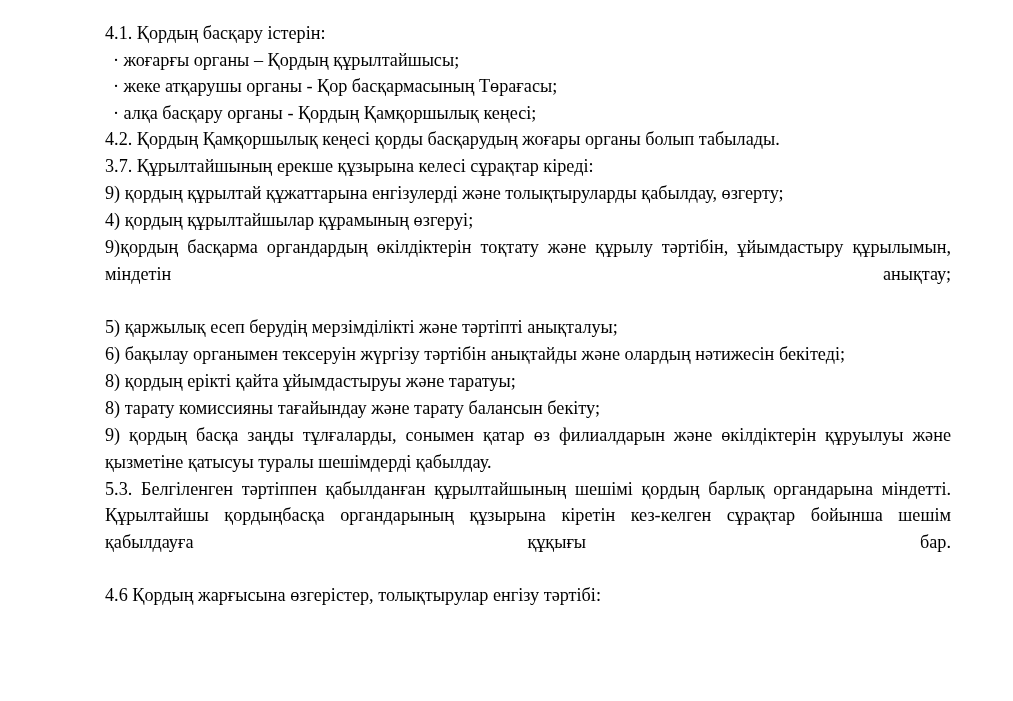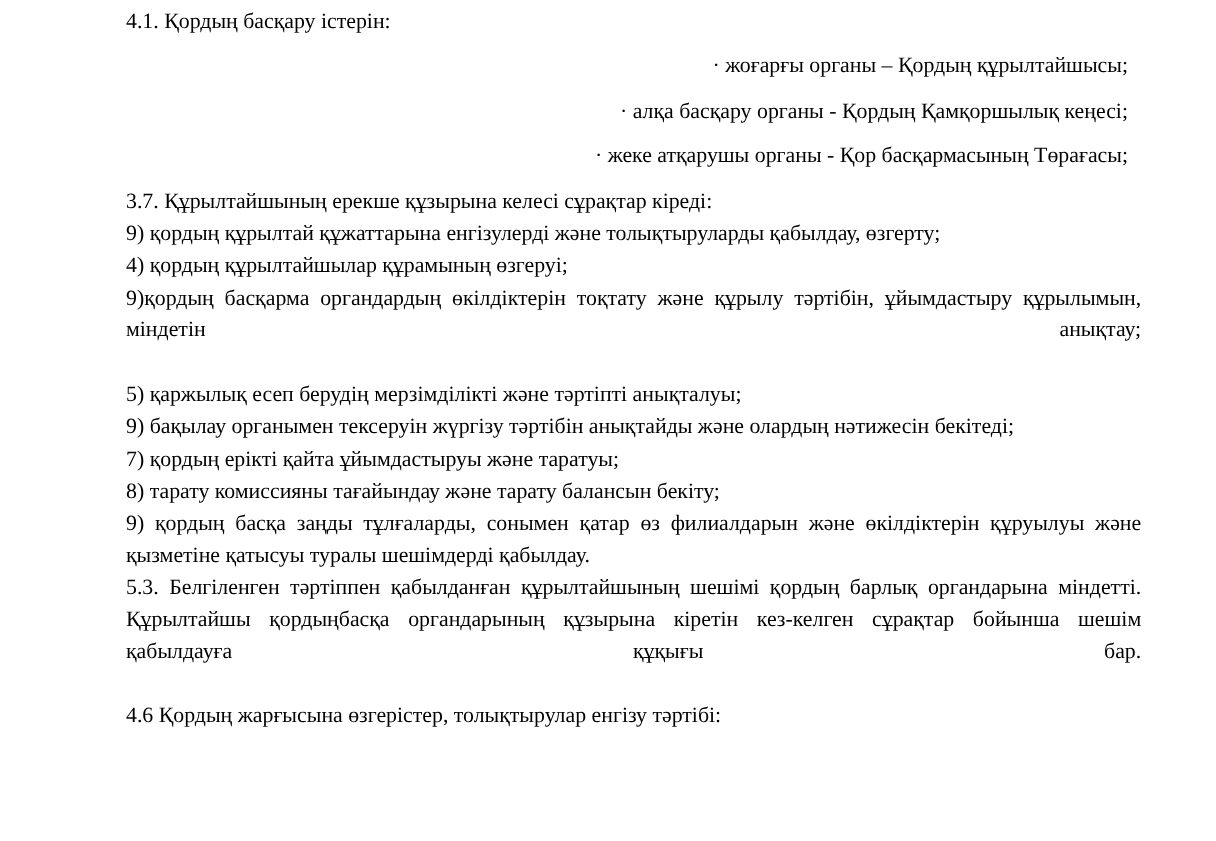--- a/index.html
+++ b/index.html
@@ -11,66 +11,67 @@
     width: 1013px;
     height: 701px;
     font-family: "Liberation Serif", "DejaVu Serif", serif;
     color: #000000;
   }
   .page {
     position: relative;
     width: 1013px;
     height: 701px;
     box-sizing: border-box;
-    padding: 4px 62px 0 105px;
+    padding: 20px 62px 0 105px;
     overflow: hidden;
   }
   .doc-body {
     font-size: 18.2px;
     line-height: 1.455;
   }
   .para {
     margin: 0 0 0.5px 0;
     text-align: justify;
     text-justify: inter-word;
   }
   .bullet-line {
-    margin: 11px;
-    text-align: right;
+    margin: 0;
+    text-align: left;
     padding-left: 8px;
   }
   .just-spread {
     text-align: justify;
   }
   
   .para.spread-all::after {
     content: "";
     display: inline-block;
     width: 100%;
   }
 </style>
 </head>
 <body>
 
 <div class="page">
   <div class="doc-body">
 
     <p class="para">4.1. Қордың басқару істерін:</p>
     <p class="bullet-line">·  жоғарғы органы – Қордың құрылтайшысы;</p>
+    <p class="bullet-line">·  жеке атқарушы органы - Қор басқармасының Төрағасы;</p>
     <p class="bullet-line">·  алқа басқару органы - Қордың Қамқоршылық кеңесі;</p>
-    <p class="bullet-line">·  жеке атқарушы органы - Қор басқармасының Төрағасы;</p>
 
+    <p class="para">4.2. Қордың Қамқоршылық кеңесі қорды басқарудың жоғары органы болып табылады.</p>
 
     <p class="para">3.7. Құрылтайшының ерекше құзырына келесі сұрақтар кіреді:</p>
     <p class="para">9) қордың құрылтай құжаттарына енгізулерді және толықтыруларды қабылдау, өзгерту;</p>
     <p class="para">4) қордың құрылтайшылар құрамының өзгеруі;</p>
     <p class="para just-spread spread-all">9)қордың басқарма органдардың өкілдіктерін тоқтату және құрылу тәртібін, ұйымдастыру құрылымын, міндетін анықтау;</p>
     <p class="para">5) қаржылық есеп берудің мерзімділікті және тәртіпті анықталуы;</p>
-    <p class="para">9) бақылау органымен тексеруін жүргізу тәртібін анықтайды және олардың нәтижесін бекітеді;</p>
-    <p class="para">7) қордың ерікті қайта ұйымдастыруы және таратуы;</p>
+    <p class="para">6) бақылау органымен тексеруін жүргізу тәртібін анықтайды және олардың нәтижесін бекітеді;</p>
+    <p class="para">8) қордың ерікті қайта ұйымдастыруы және таратуы;</p>
     <p class="para">8) тарату комиссияны тағайындау және тарату балансын бекіту;</p>
     <p class="para just-spread">9) қордың басқа заңды тұлғаларды, сонымен қатар өз филиалдарын және өкілдіктерін құруылуы және қызметіне қатысуы туралы шешімдерді қабылдау.</p>
 
     <p class="para just-spread spread-all">5.3. Белгіленген тәртіппен қабылданған құрылтайшының шешімі  қордың барлық органдарына міндетті. Құрылтайшы қордыңбасқа органдарының құзырына кіретін кез-келген сұрақтар бойынша шешім қабылдауға құқығы бар.</p>
     <p class="para">4.6 Қордың жарғысына өзгерістер, толықтырулар енгізу тәртібі:</p>
 
   </div>
 </div>
 
 </body></html>

